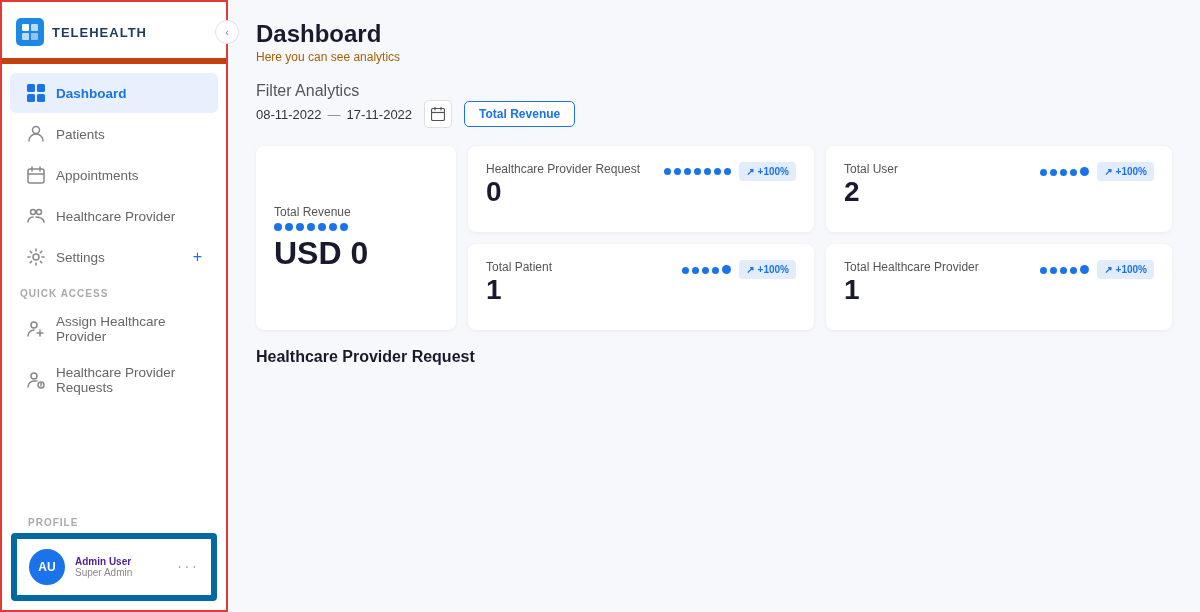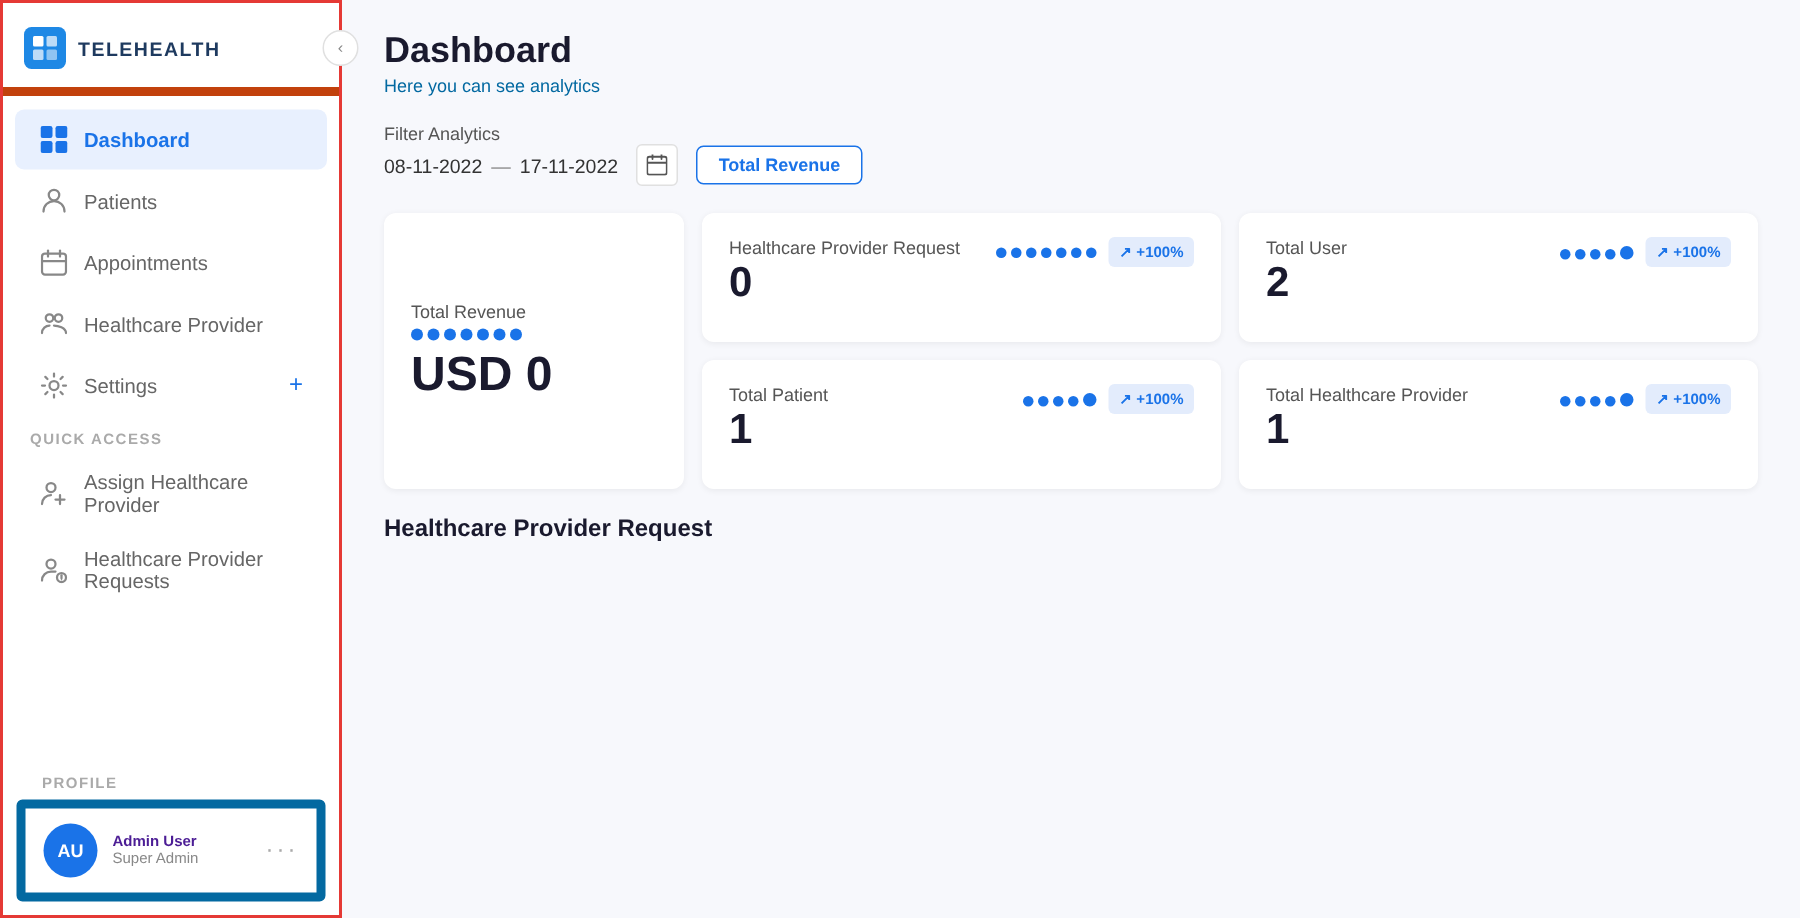--- a/index.html
+++ b/index.html
@@ -140,30 +140,30 @@
       background: #f7f8fc;
     }
     .page-title {
       font-size: 24px;
       font-weight: 700;
       color: #1a1a2e;
       margin-bottom: 2px;
     }
     .page-subtitle {
       font-size: 12px;
-      color: #0369a1;
+      color: #a16207;
       margin-bottom: 18px;
     }
     .filter-row {
       display: flex;
       align-items: center;
       gap: 12px;
       margin-bottom: 18px;
     }
-    .filter-label { font-size: 12px; color: #555; font-weight: 500; }
+    .filter-label { font-size: 16px; color: #555; font-weight: 500; }
     .date-range {
       display: flex;
       align-items: center;
       gap: 6px;
       font-size: 13px;
       color: #333;
     }
     .date-dash { color: #888; }
     .calendar-icon {
       width: 28px;

